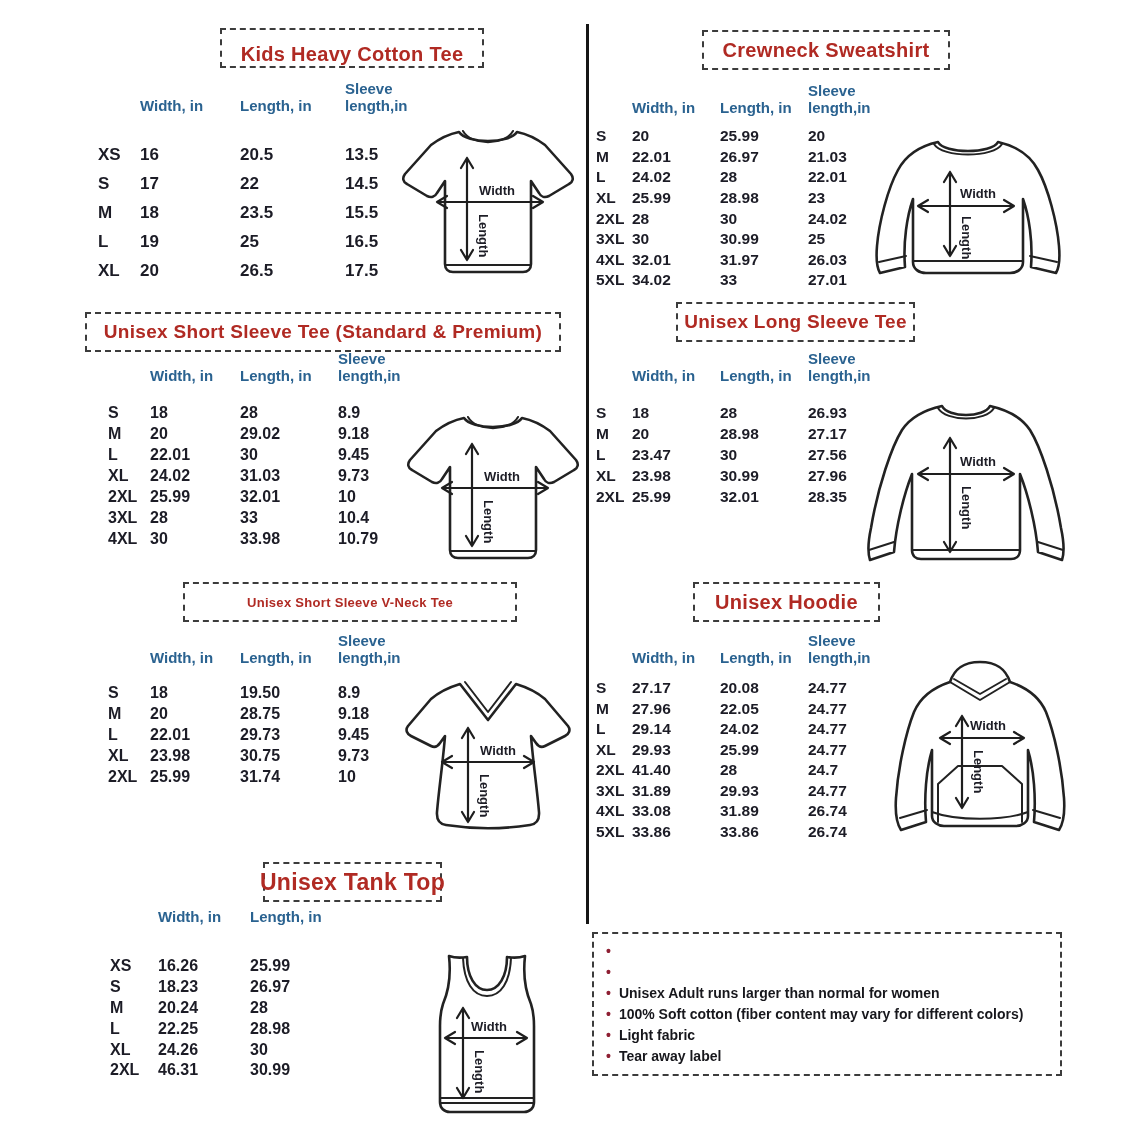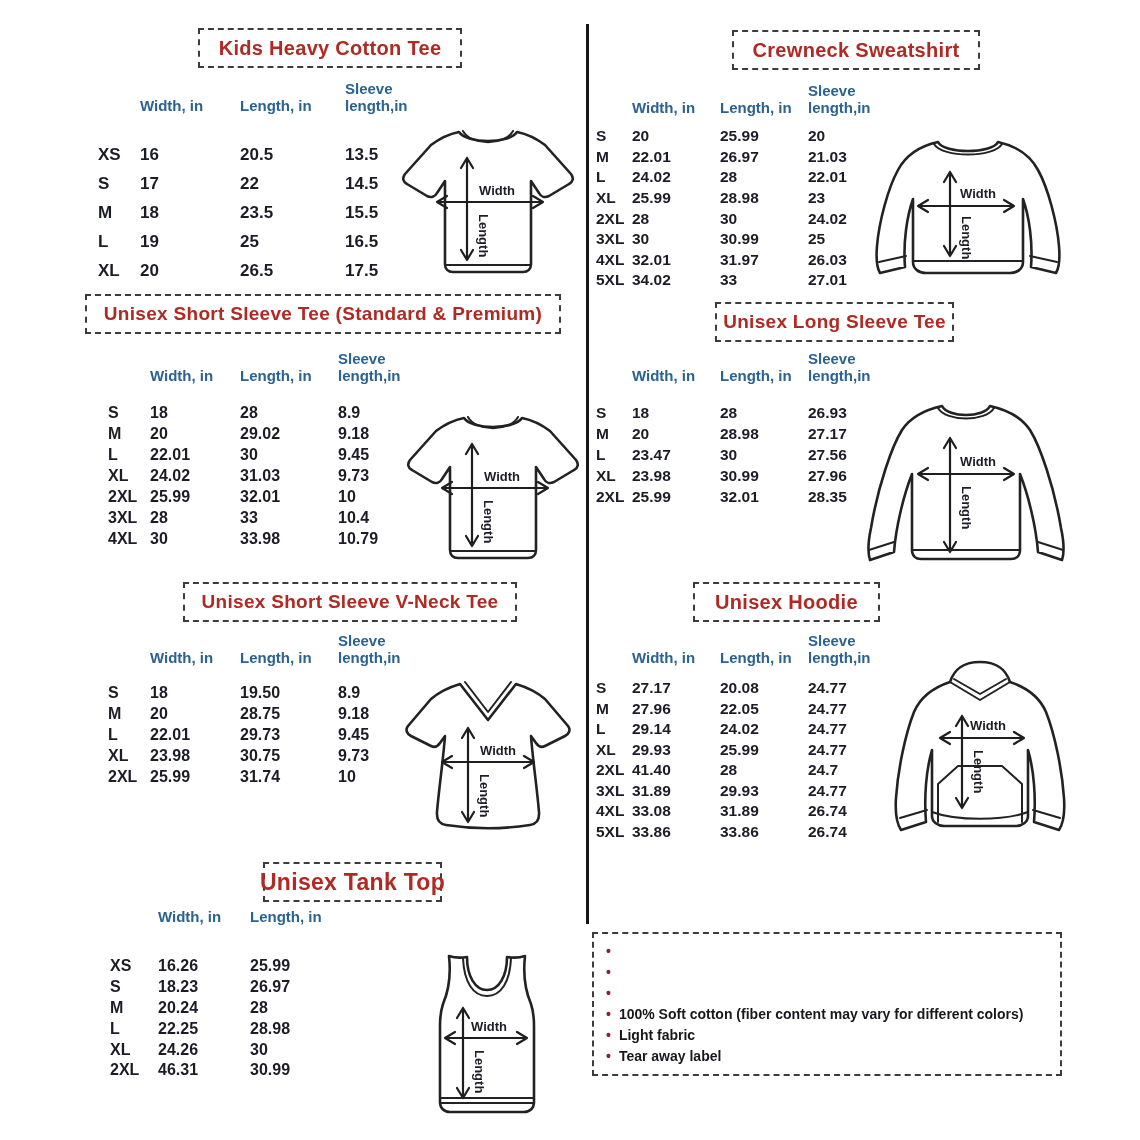--- a/index.html
+++ b/index.html
@@ -40,33 +40,33 @@
   .garment .arrow   { stroke:#1e1e1e; stroke-width:2.2; }
   .garment text { font-family:"Liberation Sans", sans-serif; font-weight:700; font-size:13px; fill:#1d1d26; stroke:none; }
 </style>
 </head>
 <body>
 
 <div id="canvas">
 
   <div class="divider" style="left:586px; top:24px; width:3px; height:900px;"></div>
 
-  <div class="title-box" style="left:198px; top:28px; width:260px; height:36px;">
+  <div class="title-box" style="left:220px; top:28px; width:260px; height:36px;align-items:flex-end;">
     <span>Kids Heavy Cotton Tee</span>
   </div>
-  <div class="title-box" style="left:732px; top:30px; width:244px; height:36px;">
+  <div class="title-box" style="left:702px; top:30px; width:244px; height:36px;">
     <span>Crewneck Sweatshirt</span>
   </div>
-  <div class="title-box" style="left:85px; top:294px; width:472px; height:36px; font-size:19px;">
+  <div class="title-box" style="left:85px; top:312px; width:472px; height:36px; font-size:19px;">
     <span>Unisex Short Sleeve Tee (Standard &amp; Premium)</span>
   </div>
-  <div class="title-box" style="left:715px; top:302px; width:235px; height:36px; font-size:19px;">
+  <div class="title-box" style="left:676px; top:302px; width:235px; height:36px; font-size:19px;">
     <span>Unisex Long Sleeve Tee</span>
   </div>
-  <div class="title-box" style="left:183px; top:582px; width:330px; height:36px; font-size:19px;">
+  <div class="title-box" style="left:183px; top:582px; width:330px; height:36px; font-size:13px;">
     <span>Unisex Short Sleeve V-Neck Tee</span>
   </div>
   <div class="title-box" style="left:693px; top:582px; width:183px; height:36px;">
     <span>Unisex Hoodie</span>
   </div>
   <div class="title-box" style="left:263px; top:862px; width:175px; height:36px; font-size:23px;">
     <span>Unisex Tank Top</span>
   </div>
 
   <div class="size-table" style="left:98px; top:80px; --cols:42px 100px 105px 82px; --rh:29px; --hgap:26px; font-size:17px;">
@@ -289,20 +289,21 @@
 
   <div class="notes-box" style="left:592px; top:932px; width:442px; height:126px;">
       <div class="note">
         <span class="bullet">•</span>
       </div>
       <div class="note">
         <span class="bullet">•</span>
       </div>
       <div class="note">
         <span class="bullet">•</span>
+        <span>Unisex Adult runs larger than normal for women</span>
       </div>
       <div class="note">
         <span class="bullet">•</span>
         <span>100% Soft cotton (fiber content may vary for different colors)</span>
       </div>
       <div class="note">
         <span class="bullet">•</span>
         <span>Light fabric</span>
       </div>
       <div class="note">

